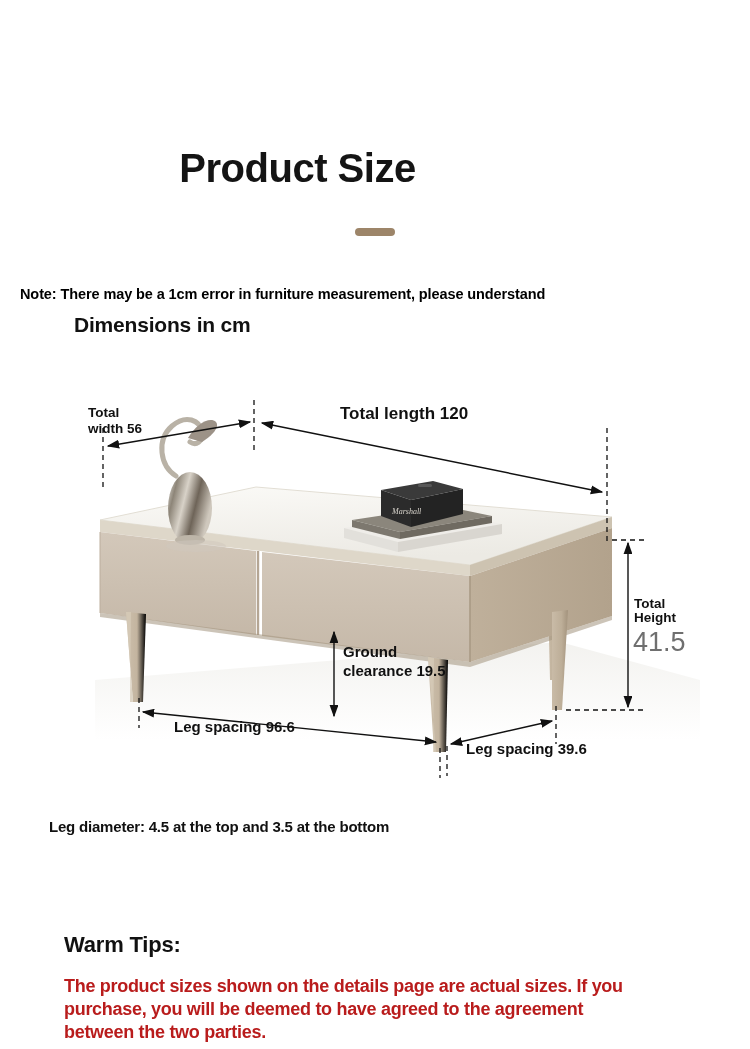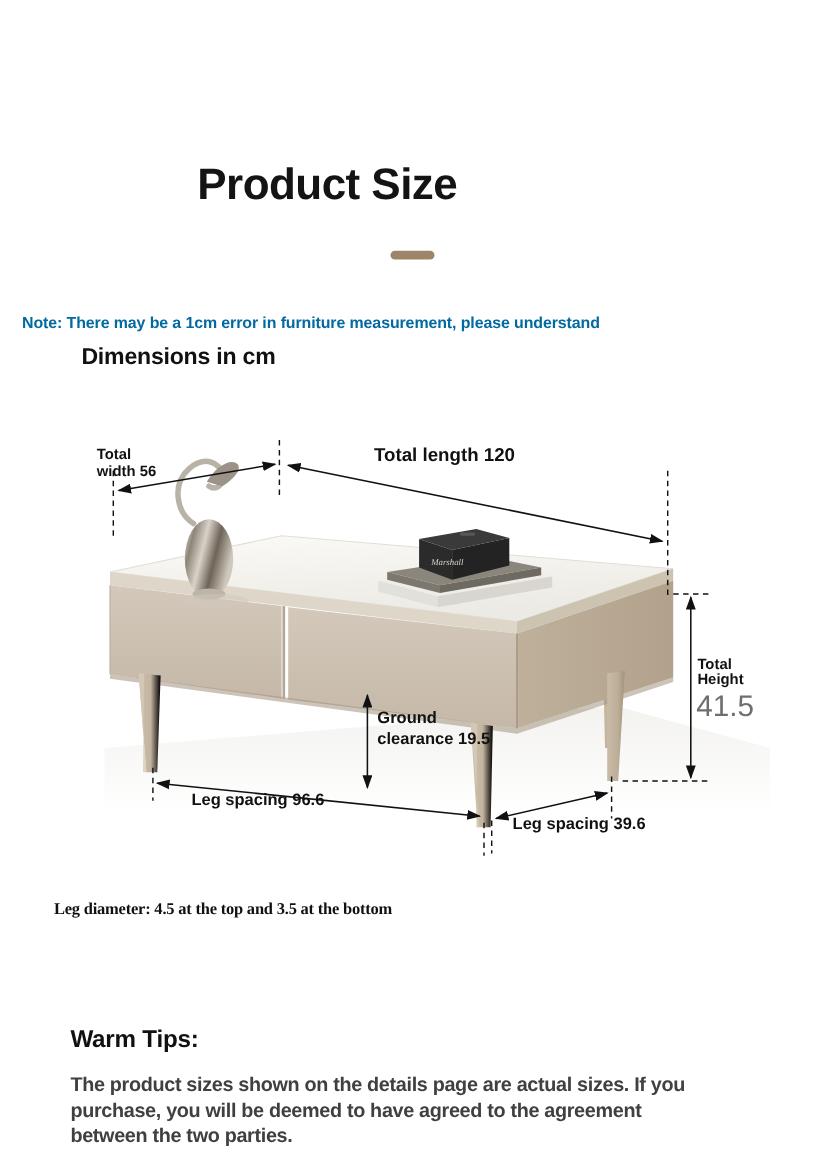--- a/index.html
+++ b/index.html
@@ -38,21 +38,21 @@
     border-radius: 4px;
     background: #9d8569;
   }
 
   #note-line {
     position: absolute;
     top: 286px;
     left: 20px;
     font-size: 14.5px;
     font-weight: bold;
-    color: #0369a1;
+    color: #000000;
     white-space: nowrap;
     letter-spacing: -0.1px;
     text-align: right;
   }
   #units-line {
     position: absolute;
     top: 313px;
     left: 74px;
     font-size: 21px;
     font-weight: bold;
@@ -90,21 +90,20 @@
     stroke-width: 1.3;
     fill: none;
     stroke-dasharray: 5 4;
   }
 
   
   #spec-list {
     position: absolute;
     top: 816px;
     left: 49px;
-    font-family: Liberation Serif, serif;
   }
   .spec-row {
     font-size: 15px;
     font-weight: bold;
     color: #111111;
     line-height: 22px;
     white-space: nowrap;
     letter-spacing: -0.2px;
   }
 
@@ -117,21 +116,21 @@
     color: #111111;
     letter-spacing: -0.2px;
   }
   #warm-tips-body {
     position: absolute;
     top: 975px;
     left: 64px;
     width: 560px;
     font-size: 18px;
     font-weight: bold;
-    color: #404040;
+    color: #b91c1c;
     line-height: 23px;
     letter-spacing: -0.3px;
   }
 </style>
 </head>
 <body>
 
 <div id="page-title">Product Size</div>
 <div id="title-divider"></div>
 

